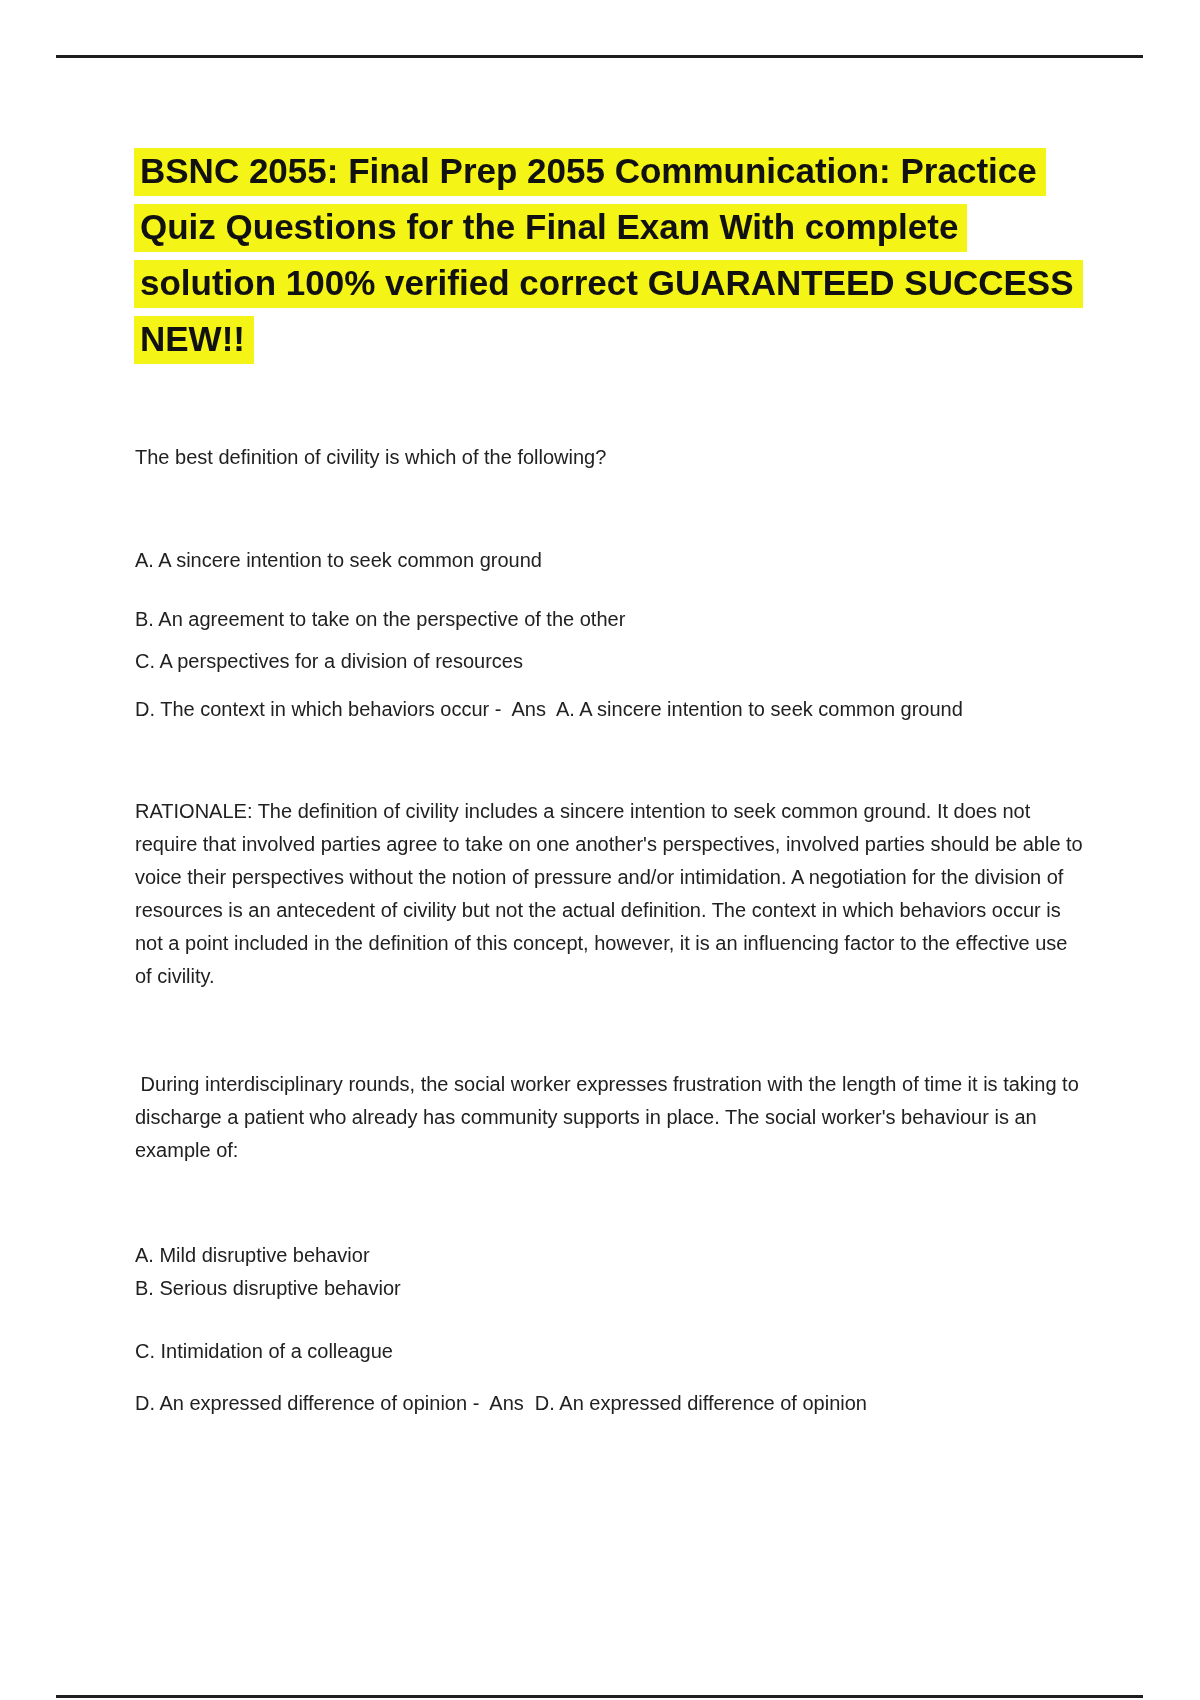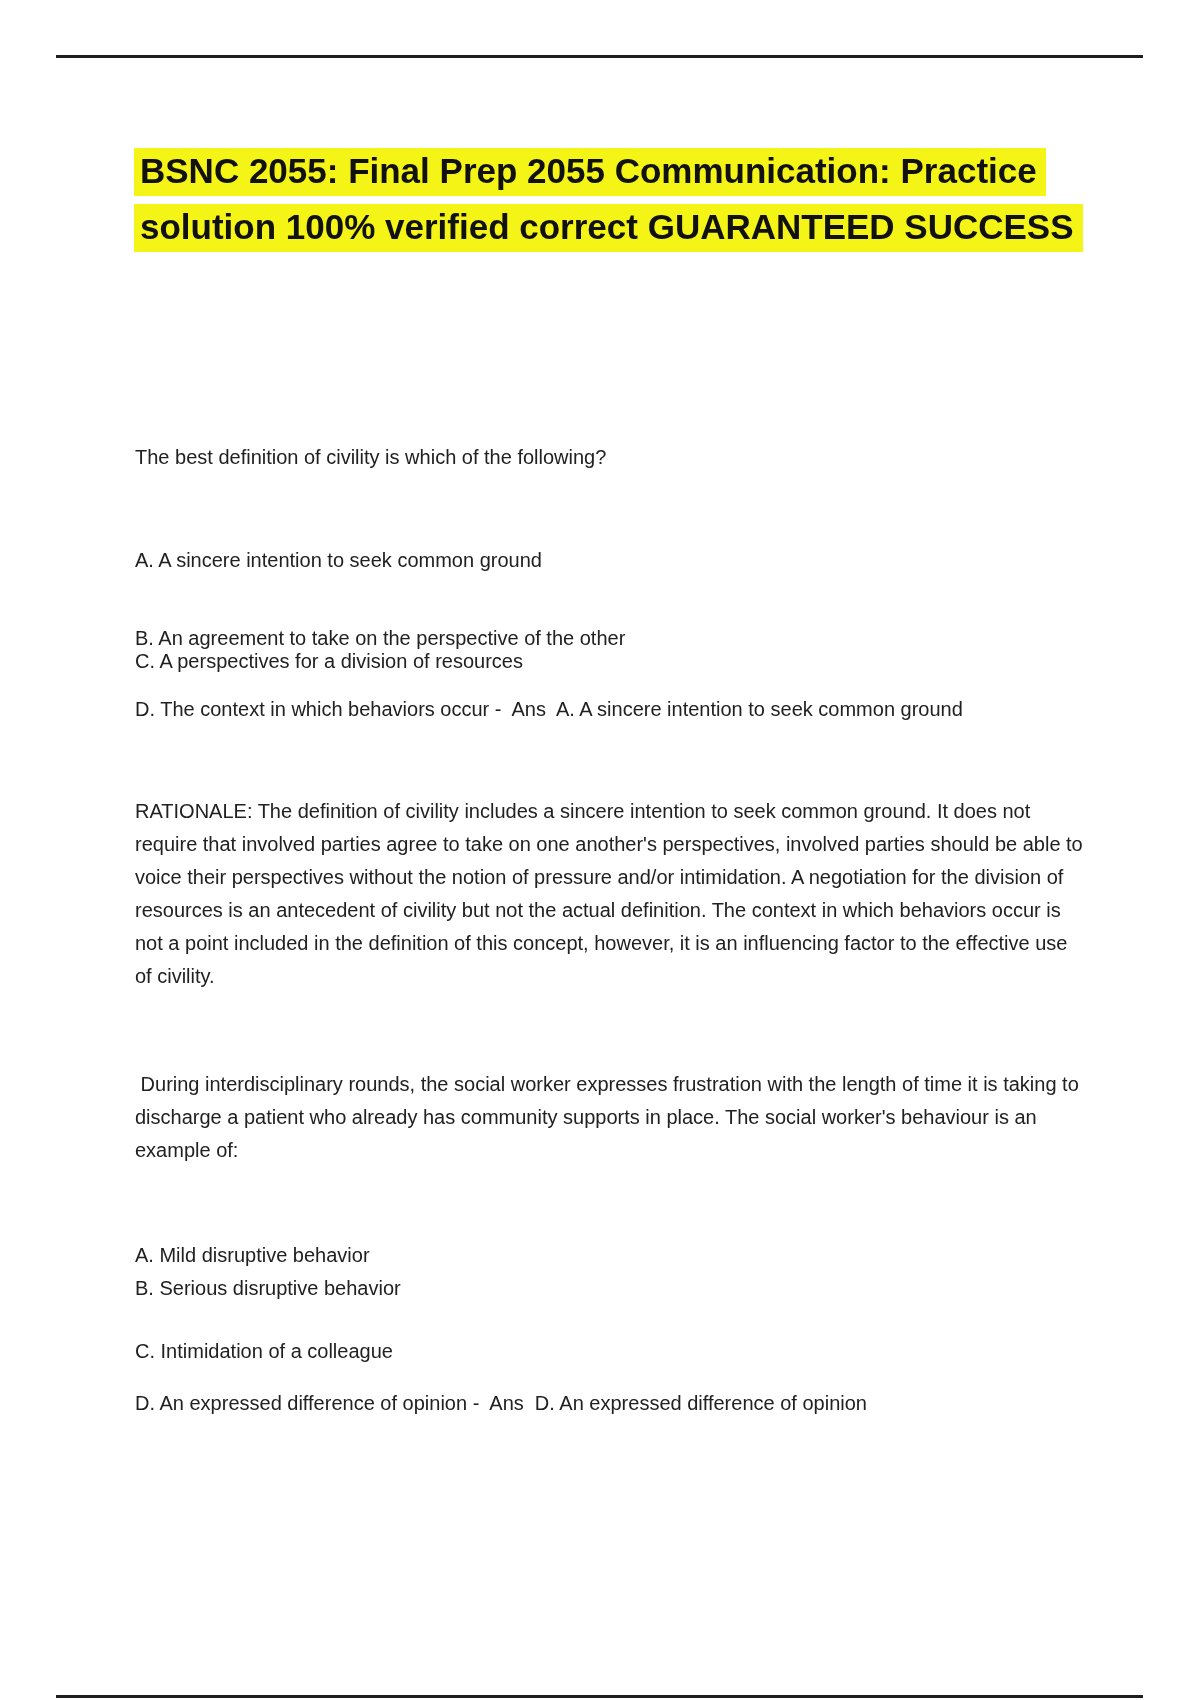--- a/index.html
+++ b/index.html
@@ -58,27 +58,29 @@
 </style>
 </head>
 <body>
 
 <div class="page">
 
   <div class="rule rule-top"></div>
 
   <h1 class="title">
     <div class="title-line"><span class="hl">BSNC 2055: Final Prep 2055 Communication: Practice</span></div>
+    <div class="title-line"><span class="hl">Quiz Questions for the Final Exam With complete</span></div>
     <div class="title-line"><span class="hl">solution 100% verified correct GUARANTEED SUCCESS</span></div>
+    <div class="title-line"><span class="hl">NEW!!</span></div>
   </h1>
 
   <p class="body-text single" style="top:441px">The best definition of civility is which of the following?</p>
 
   <p class="body-text single" style="top:544px">A. A sincere intention to seek common ground</p>
-  <p class="body-text single" style="top:622px">B. An agreement to take on the perspective of the other</p>
+  <p class="body-text single" style="top:603px">B. An agreement to take on the perspective of the other</p>
   <p class="body-text single" style="top:645px">C. A perspectives for a division of resources</p>
   <p class="body-text single" style="top:693px">D. The context in which behaviors occur -  Ans  A. A sincere intention to seek common ground</p>
 
   <p class="body-text" style="top:795px">RATIONALE: The definition of civility includes a sincere intention to seek common ground. It does not require that involved parties agree to take on one another's perspectives, involved parties should be able to voice their perspectives without the notion of pressure and/or intimidation. A negotiation for the division of resources is an antecedent of civility but not the actual definition. The context in which behaviors occur is not a point included in the definition of this concept, however, it is an influencing factor to the effective use of civility.</p>
 
   <p class="body-text" style="top:1068px"> During interdisciplinary rounds, the social worker expresses frustration with the length of time it is taking to discharge a patient who already has community supports in place. The social worker's behaviour is an example of:</p>
 
   <p class="body-text single" style="top:1239px">A. Mild disruptive behavior</p>
   <p class="body-text single" style="top:1272px">B. Serious disruptive behavior</p>
   <p class="body-text single" style="top:1387px">D. An expressed difference of opinion -  Ans  D. An expressed difference of opinion</p>

